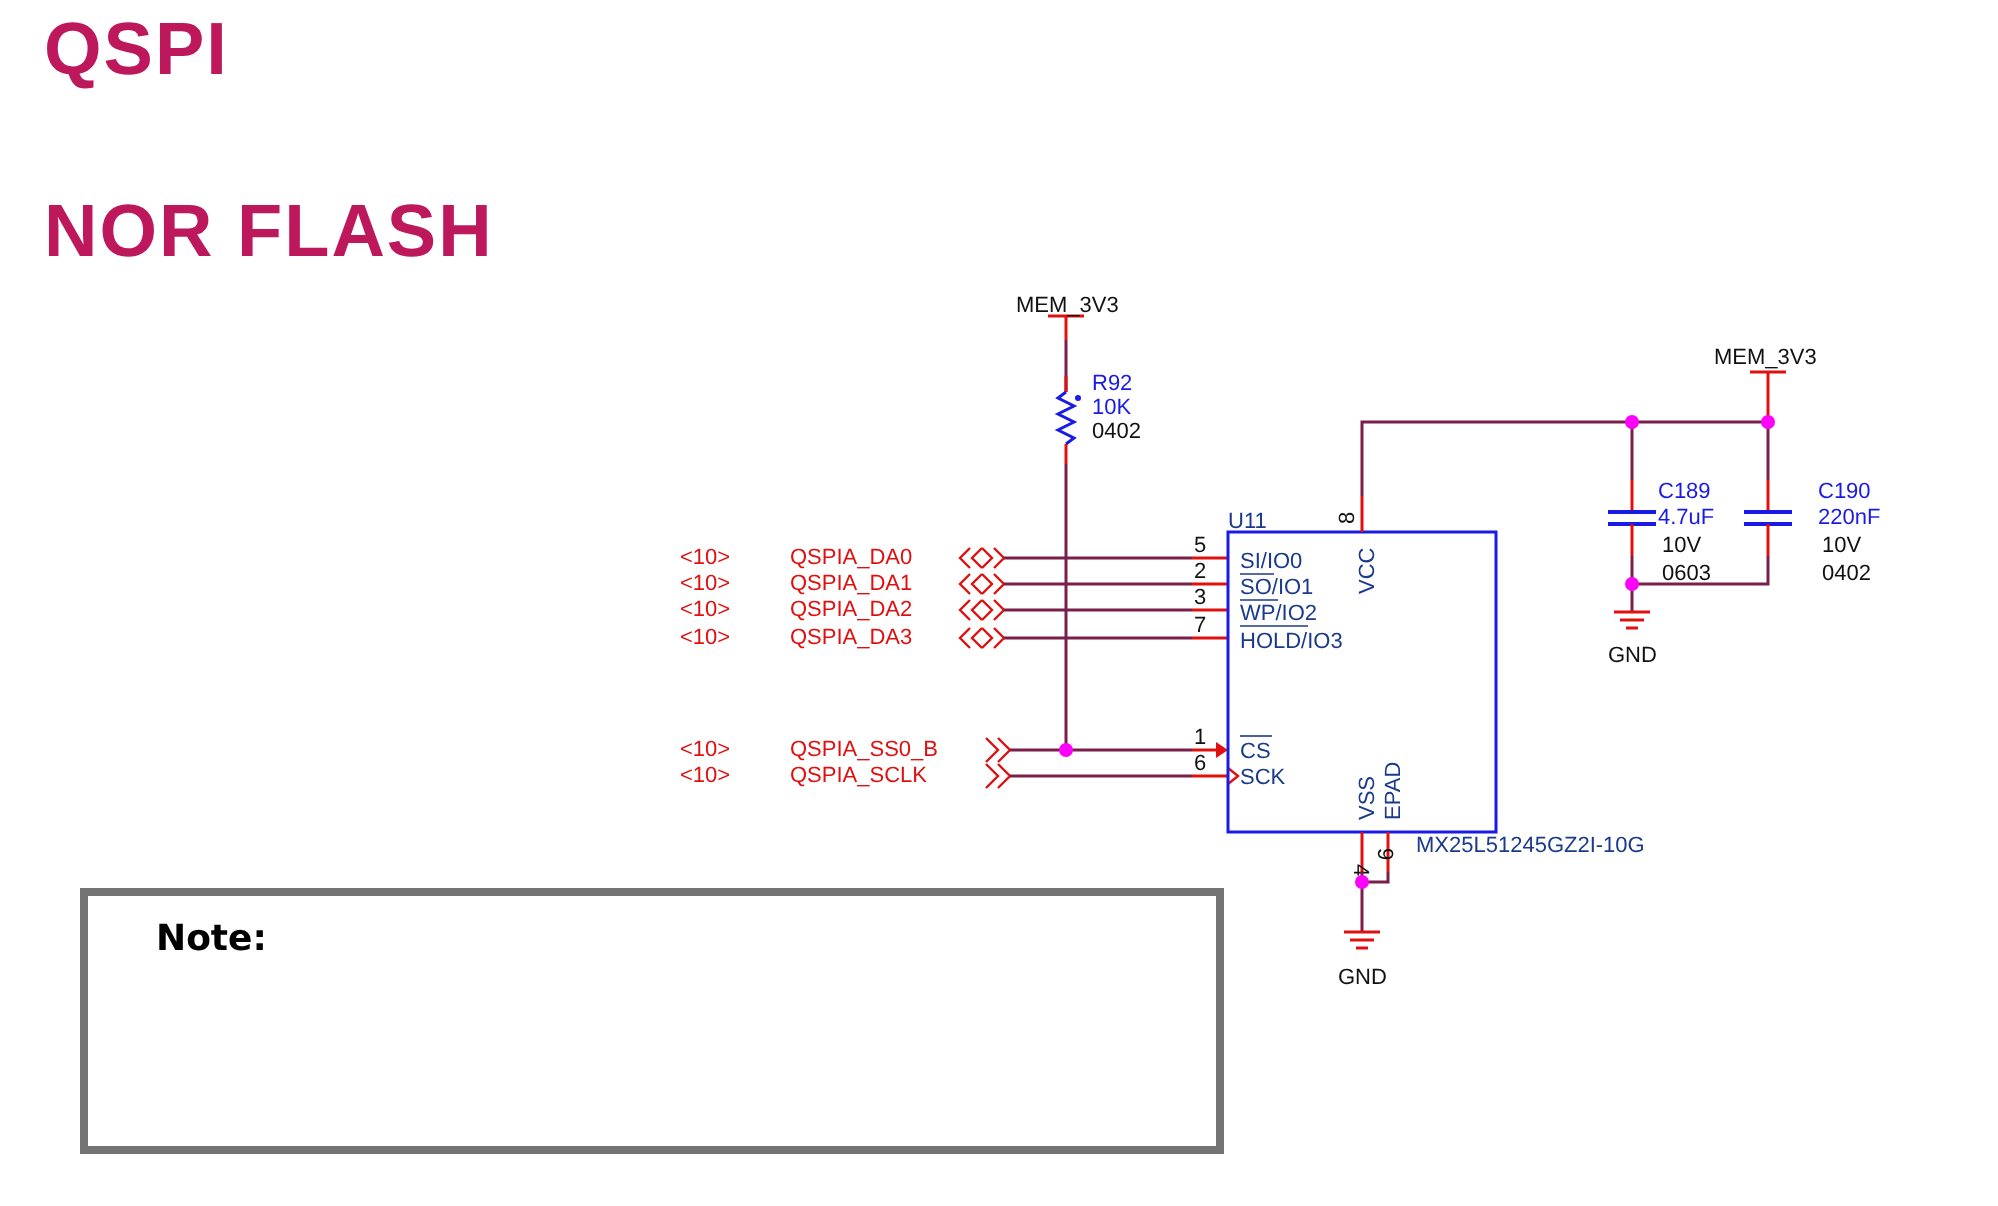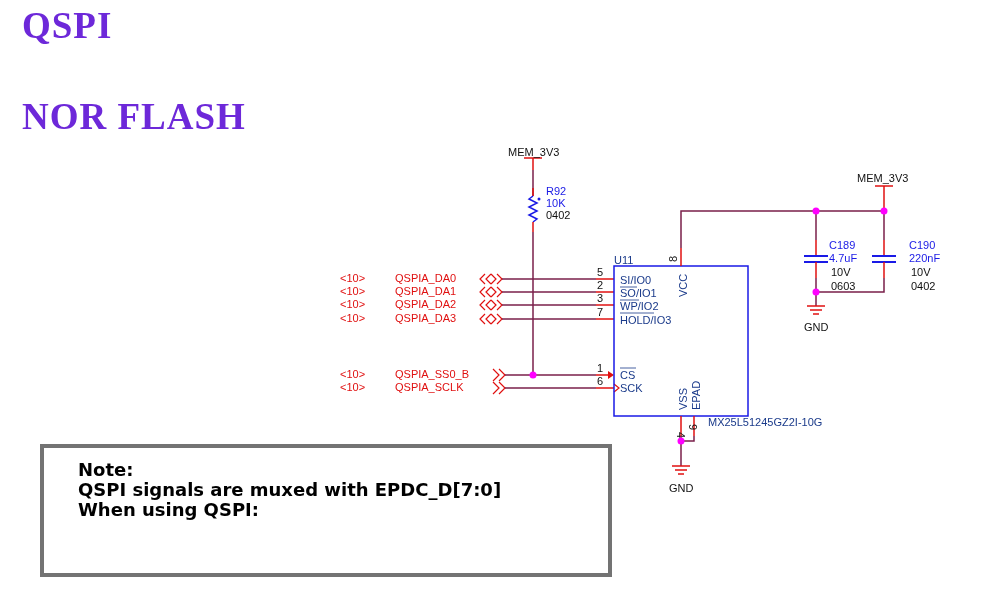--- a/index.html
+++ b/index.html
@@ -1,17 +1,17 @@
 <!DOCTYPE html>
 <html><head>
 <meta charset="utf-8">
 <style>
   html, body { margin:0; padding:0; background:#ffffff; }
   body { width:999px; height:603px; position:relative; overflow:hidden; }
-  .title { position:absolute; left:22px; font-family:Liberation Serif, serif; font-weight:bold; font-size:37px; color:#6d28d9; letter-spacing:1px; }
+  .title { position:absolute; left:22px; font-family:Liberation Sans, sans-serif; font-weight:bold; font-size:37px; color:#be185d; letter-spacing:1px; }
   #t1 { top:4px; }
   #t2 { top:52px;margin-top:43px; }
   svg { position:absolute; left:0; top:0; }
   .lbl { font-family:"Liberation Sans","DejaVu Sans",sans-serif; font-size:11px; }
   .note { position:absolute; left:40px; top:444px; width:572px; height:133px; border:4px solid #737373; box-sizing:border-box; }
   .note-line { position:absolute; left:34px; font-family:"DejaVu Sans","Liberation Sans",sans-serif; font-weight:bold; font-size:18px; color:#000; line-height:20px; }
 </style>
 </head>
 <body>
 
@@ -162,15 +162,13 @@
   <g>
     <line x1="807" y1="306" x2="825" y2="306" stroke="#e01010" stroke-width="1.5"></line>
     <line x1="810" y1="310" x2="822" y2="310" stroke="#e01010" stroke-width="1.5"></line>
     <line x1="813" y1="314" x2="819" y2="314" stroke="#e01010" stroke-width="1.5"></line>
   </g>
   <text class="lbl" x="804" y="331" fill="#111">GND</text>
 </svg>
 
 <div class="note">
   <div class="note-line" style="top:12px">Note:</div>
-  <div class="note-line" style="top:32px">QSPI signals are muxed with EPDC_D[7:0]</div>
-  <div class="note-line" style="top:52px">When using QSPI:</div>
 </div>
 
 </body></html>

